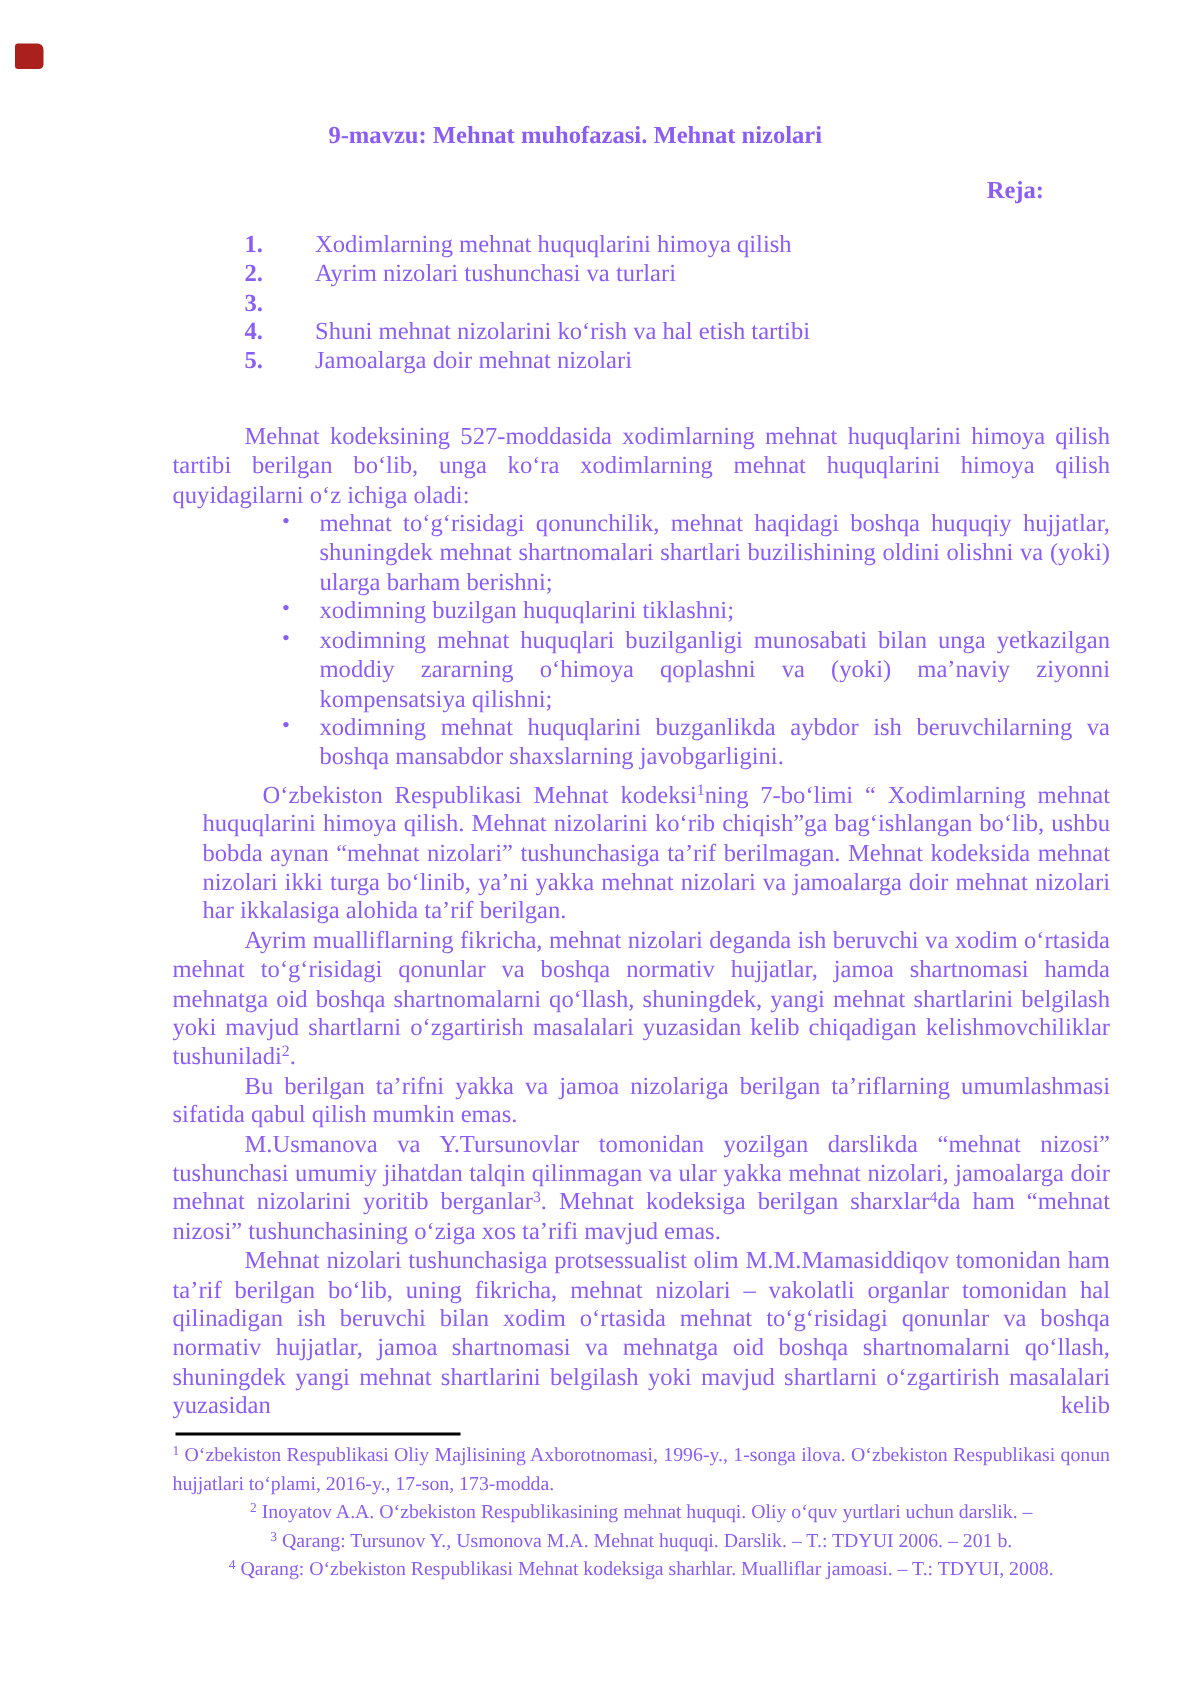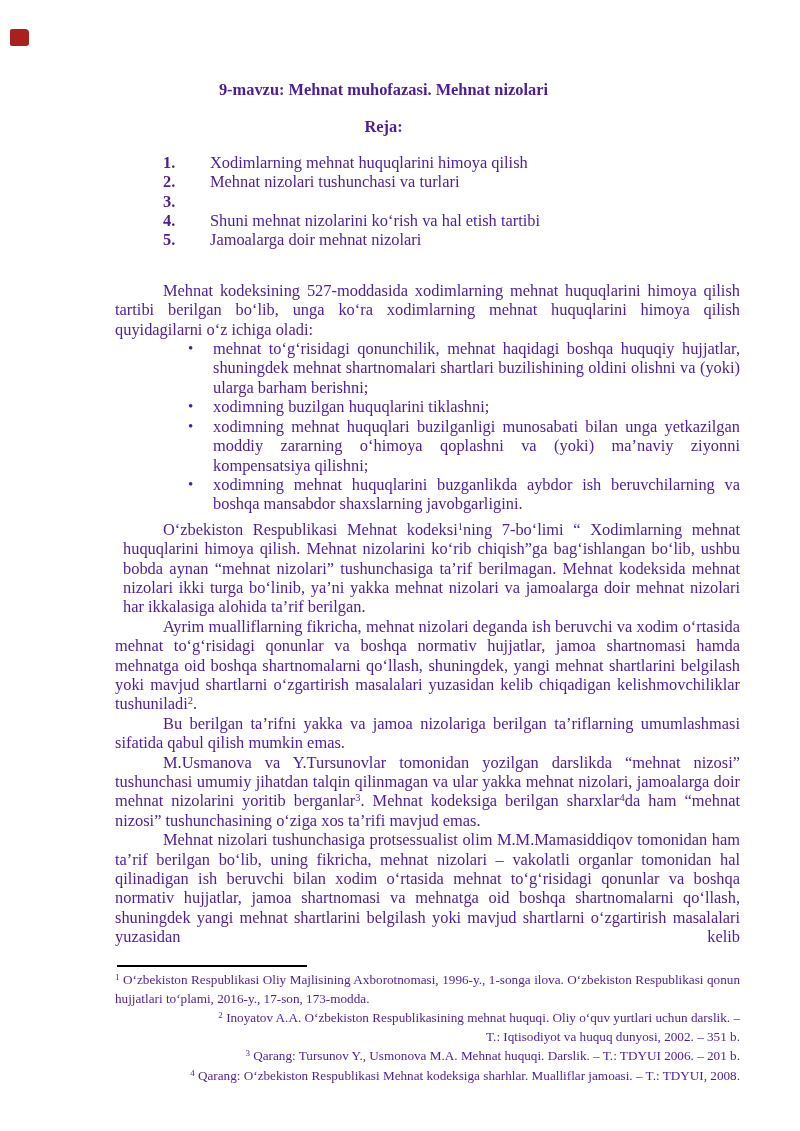--- a/index.html
+++ b/index.html
@@ -1,57 +1,57 @@
 <!DOCTYPE html>
 <html><head>
 <meta charset="utf-8">
 <style>
   html,body{margin:0;padding:0;background:#ffffff;}
   .page{
     position:relative;
     width:800px;height:1131px;
     background:#ffffff;
     font-family:"Liberation Serif", serif;
-    color:#4c1d95;
+    color:#8b5cf6;
     overflow:hidden;
   }
   .red-mark{
     position:absolute;left:10px;top:29px;width:19px;height:17px;
     background:#a9201c;border-radius:2px 4px 3px 2px;
   }
   .content{
     position:absolute;left:115px;top:80px;width:625px;
     font-size:16.4px;line-height:19.4px;
   }
   .doc-title{
     font-weight:bold;text-align:center;transform:translateX(-44px);
     white-space:nowrap;
   }
   .reja-heading{
-    font-weight:bold;text-align:center;transform:translateX(-44px);
+    font-weight:bold;text-align:right;transform:translateX(-44px);
     margin-top:18px;
   }
   .reja-list{margin-top:16px;}
   .reja-item{display:flex;}
   .reja-num{display:inline-block;margin-left:48px;width:47px;font-weight:bold;flex:none;}
   .reja-text{flex:1;}
   .para{
     text-align:justify;text-indent:48px;margin:0;
   }
   .para-intro{margin-top:31px;}
   .bullet-row{display:flex;}
   .bullet-marker{flex:none;margin-left:73px;width:25px;font-size:15px;}
   .bullet-text{flex:1;text-align:justify;}
-  .para-kodeks{margin-left:8px;text-indent:40px;margin-top:6px;}
+  .para-kodeks{margin-left:20px;text-indent:40px;margin-top:6px;}
   .para-last{text-align-last:justify;}
   .sup{font-size:10.5px;position:relative;top:-5px;line-height:0;}
-  .footnotes{margin-top:18px;font-size:13.2px;line-height:19.2px;}
+  .footnotes{margin-top:8px;font-size:13.2px;line-height:19.2px;}
   .fn-sep{width:190px;border-top:2px solid #000;margin:0 0 3px 2px;}
   .fn{margin:0;text-align:justify;}
-  .fn-left{text-align:right;}
+  .fn-left{text-align:center;}
   .fn .sup{font-size:9px;top:-4px;}
 </style>
 </head>
 <body>
 
 <div class="page">
   <div class="red-mark"></div>
 
   <div class="content">
 
@@ -59,21 +59,21 @@
 
     <div class="reja-heading">Reja:</div>
 
     <div class="reja-list">
       <div class="reja-item">
         <span class="reja-num">1.</span>
         <span class="reja-text">Xodimlarning mehnat huquqlarini himoya qilish</span>
       </div>
       <div class="reja-item">
         <span class="reja-num">2.</span>
-        <span class="reja-text">Mehnat nizolari tushunchasi va turlari</span>
+        <span class="reja-text">Ayrim nizolari tushunchasi va turlari</span>
       </div>
       <div class="reja-item">
         <span class="reja-num">3.</span>
       </div>
       <div class="reja-item">
         <span class="reja-num">4.</span>
         <span class="reja-text">Shuni mehnat nizolarini ko‘rish va hal etish tartibi</span>
       </div>
       <div class="reja-item">
         <span class="reja-num">5.</span>
@@ -109,19 +109,19 @@
 
     <p class="para">Bu berilgan ta’rifni yakka va jamoa nizolariga berilgan ta’riflarning umumlashmasi sifatida qabul qilish mumkin emas.</p>
 
     <p class="para"><span>M.Usmanova va Y.Tursunovlar tomonidan yozilgan darslikda “mehnat nizosi” tushunchasi umumiy jihatdan talqin qilinmagan va ular yakka mehnat nizolari, jamoalarga doir mehnat nizolarini yoritib berganlar</span><span class="sup">3</span><span>. Mehnat kodeksiga berilgan sharxlar</span><span class="sup">4</span><span>da ham “mehnat nizosi” tushunchasining o‘ziga xos ta’rifi mavjud emas.</span></p>
 
     <p class="para para-last">Mehnat nizolari tushunchasiga protsessualist olim M.M.Mamasiddiqov tomonidan ham ta’rif berilgan bo‘lib, uning fikricha, mehnat nizolari – vakolatli organlar tomonidan hal qilinadigan ish beruvchi bilan xodim o‘rtasida mehnat to‘g‘risidagi qonunlar va boshqa normativ hujjatlar, jamoa shartnomasi va mehnatga oid boshqa shartnomalarni qo‘llash, shuningdek yangi mehnat shartlarini belgilash yoki mavjud shartlarni o‘zgartirish masalalari yuzasidan kelib</p>
 
     <div class="footnotes">
       <div class="fn-sep"></div>
       <p class="fn"><span class="sup">1</span><span> O‘zbekiston Respublikasi Oliy Majlisining Axborotnomasi, 1996-y., 1-songa ilova. O‘zbekiston Respublikasi qonun hujjatlari to‘plami, 2016-y., 17-son, 173-modda.</span></p>
-      <p class="fn fn-left"><span class="sup">2</span><span> Inoyatov A.A. O‘zbekiston Respublikasining mehnat huquqi. Oliy o‘quv yurtlari uchun darslik. –</span><br><span>T.: Iqtisodiyot va huquq dunyosi, 2002. – 351 b.</span></p>
+      <p class="fn fn-left"><span class="sup">2</span><span> Inoyatov A.A. O‘zbekiston Respublikasining mehnat huquqi. Oliy o‘quv yurtlari uchun darslik. –</span><br></p>
       <p class="fn fn-left"><span class="sup">3</span><span> Qarang: Tursunov Y., Usmonova M.A. Mehnat huquqi. Darslik. – T.: TDYUI 2006. – 201 b.</span></p>
       <p class="fn fn-left"><span class="sup">4</span><span> Qarang: O‘zbekiston Respublikasi Mehnat kodeksiga sharhlar. Mualliflar jamoasi. – T.: TDYUI, 2008.</span></p>
     </div>
 
   </div>
 </div>
 
 </body></html>

